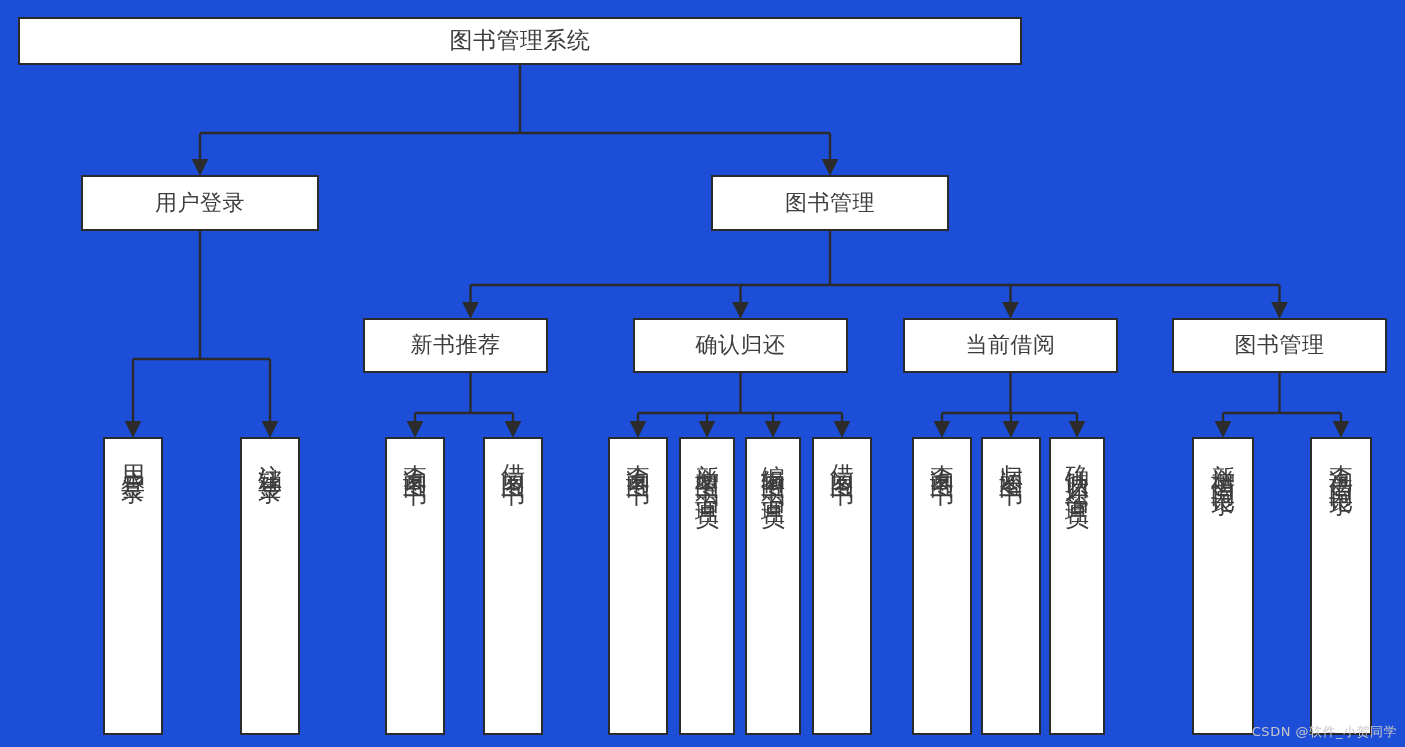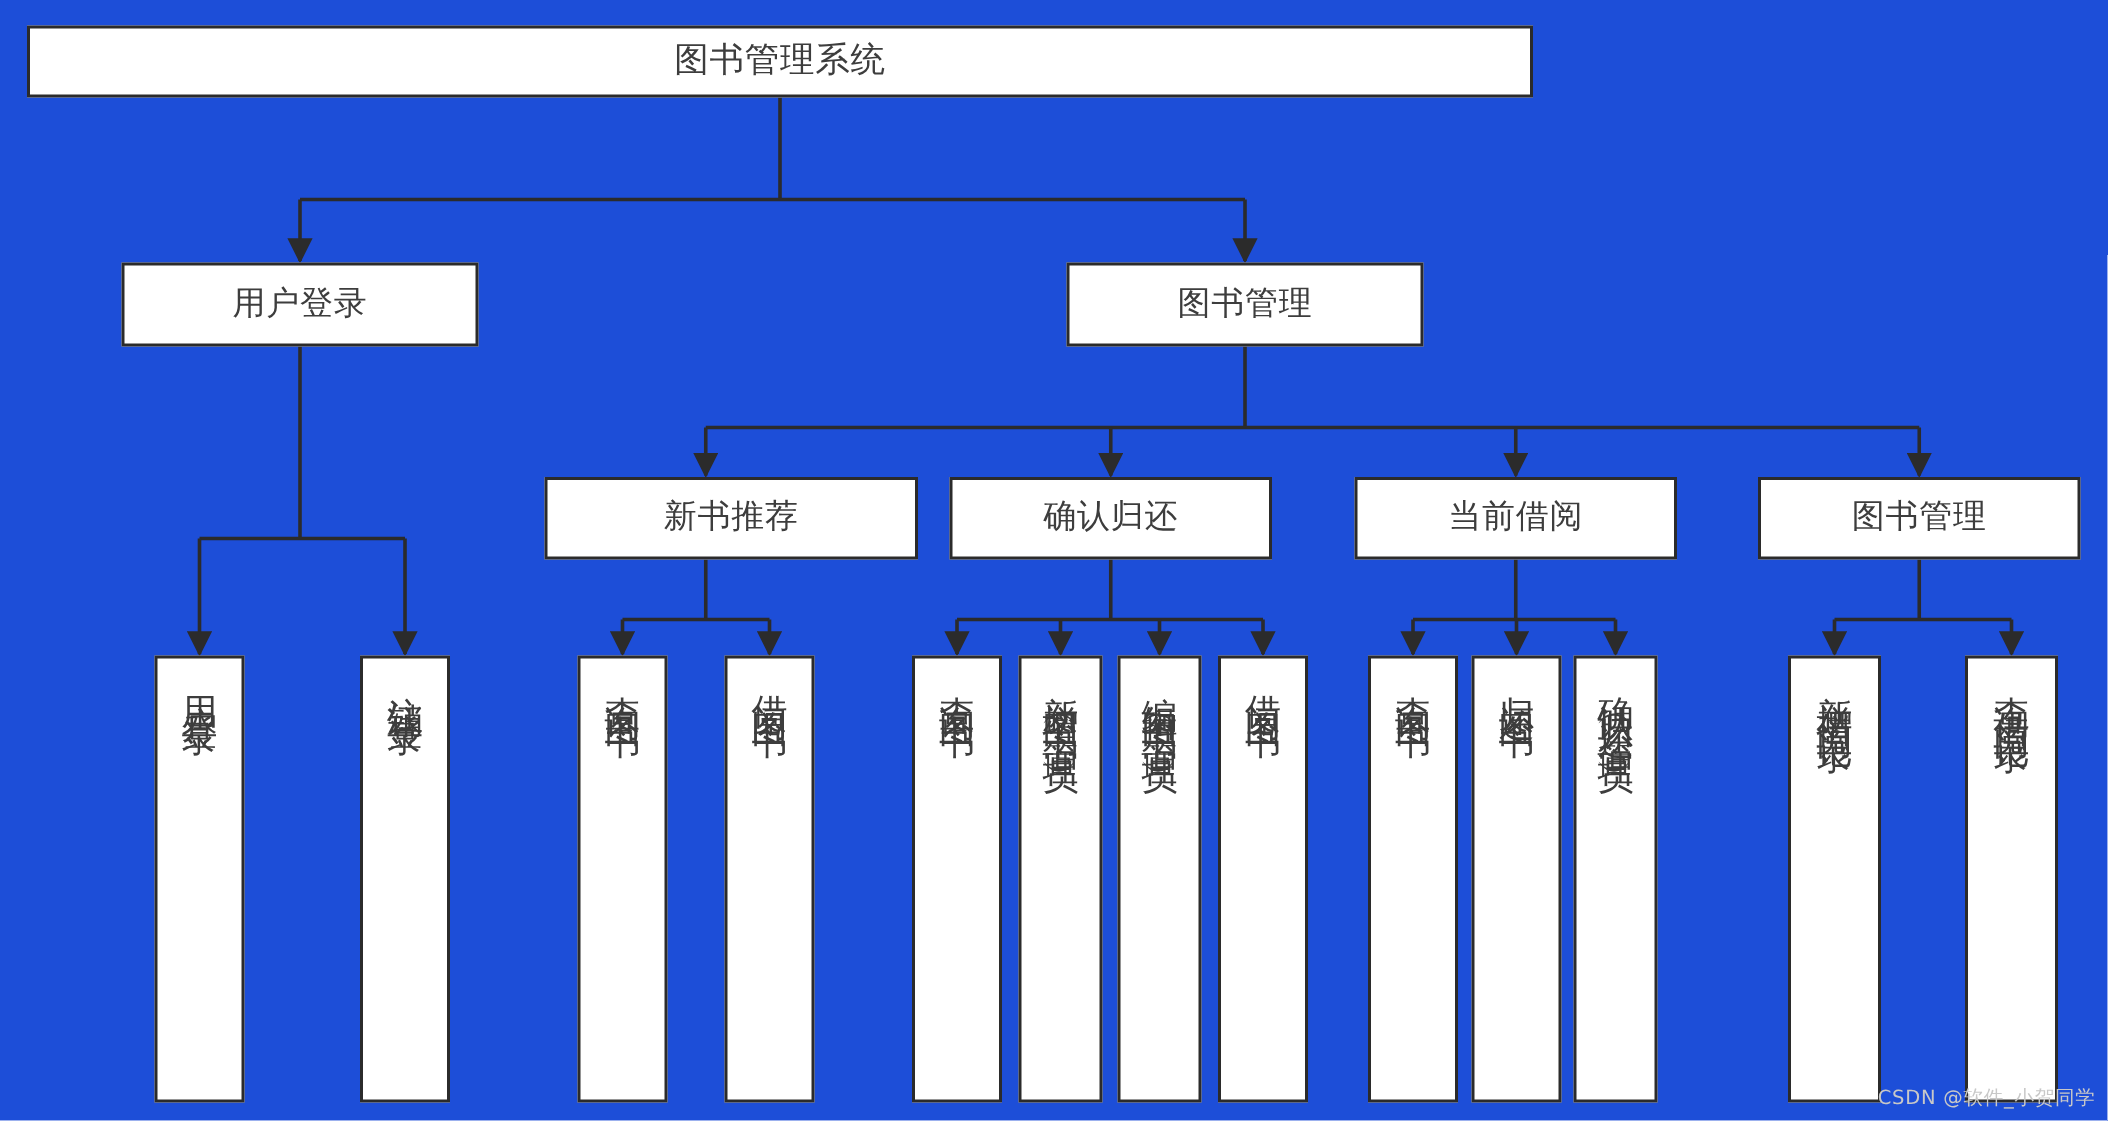--- a/index.html
+++ b/index.html
@@ -125,21 +125,21 @@
   <div id="node-layer">
       <div class="node horiz root" id="node-root" style="left: 18px; top: 17px; width: 1004px; height: 48px;">
         <span class="label">图书管理系统</span>
       </div>
       <div class="node horiz" id="node-login" style="left: 81px; top: 175px; width: 238px; height: 56px;">
         <span class="label">用户登录</span>
       </div>
       <div class="node horiz" id="node-bookmgmt" style="left: 711px; top: 175px; width: 238px; height: 56px;">
         <span class="label">图书管理</span>
       </div>
-      <div class="node horiz" id="node-newbook" style="left: 363px; top: 318px; width: 249px; height: 55px;">
+      <div class="node horiz" id="node-newbook" style="left: 363px; top: 318px; width: 185px; height: 55px;">
         <span class="label">新书推荐</span>
       </div>
       <div class="node horiz" id="node-borrow" style="left: 633px; top: 318px; width: 215px; height: 55px;">
         <span class="label">确认归还</span>
       </div>
       <div class="node horiz" id="node-current" style="left: 903px; top: 318px; width: 215px; height: 55px;">
         <span class="label">当前借阅</span>
       </div>
       <div class="node horiz" id="node-records" style="left: 1172px; top: 318px; width: 215px; height: 55px;">
         <span class="label">图书管理</span>

